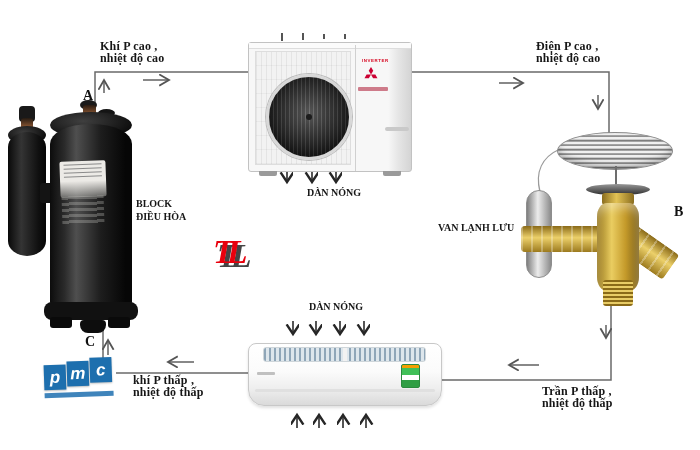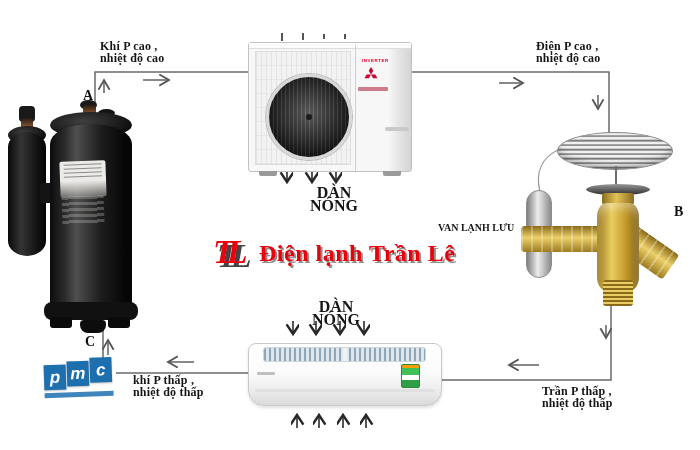--- a/index.html
+++ b/index.html
@@ -3,21 +3,21 @@
 <meta charset="utf-8">
 <style>
   * { margin:0; padding:0; box-sizing:border-box; }
   body { background:#fff; font-family:"Liberation Serif", serif; }
   #canvas { position:relative; width:700px; height:450px; background:#ffffff; overflow:hidden; }
   .abs { position:absolute; }
 
   
   .flow-label { position:absolute; font-weight:bold; font-size:12px; line-height:12px; color:#161616; letter-spacing:.2px; }
   .point-label { position:absolute; font-weight:bold; font-size:14px; color:#111; }
-  .comp-label { position:absolute; font-weight:bold; font-size:16px; line-height:13px; color:#161616; text-align:center; }
+  .comp-label { position:absolute; font-weight:bold; font-size:10px; line-height:13px; color:#161616; text-align:center; }
 
   
   .tl-logo { position:absolute; left:213px; top:233px; width:42px; height:42px; font-style:italic; font-weight:bold; font-size:34px; letter-spacing:-7px; }
   .tl-back { position:absolute; left:4px; top:4px; color:#454545; }
   .tl-front { position:absolute; left:0; top:0; color:#e8000d; }
   .wm-text { position:absolute; left:259px; top:240px; font-weight:bold; font-size:24px; color:#e8000d; letter-spacing:.5px; text-shadow:2px 2px 0 #8f8f8f; }
 
   
   .pmc { position:absolute; left:42px; top:355px; width:78px; height:44px; transform:rotate(-2deg); }
   .pmc-sq { position:absolute; width:22px; height:25px; background:#1d6fae; box-shadow:0 1px 2px rgba(0,0,0,.25); display:flex; align-items:center; justify-content:center; }
@@ -227,29 +227,32 @@
   </div>
   <div class="flow-label" style="left:133px; top:374px;">
     <div>khí P thấp ,</div>
     <div>nhiệt độ thấp</div>
   </div>
   <div class="flow-label" style="left:542px; top:385px;">
     <div>Trần P thấp ,</div>
     <div>nhiệt độ thấp</div>
   </div>
 
+  <div class="comp-label" style="left:136px; top:197px; text-align:left;">
+    <div>BLOCK</div>
+    <div>ĐIỀU HÒA</div>
+  </div>
   <div class="comp-label" style="left:294px; top:186px; width:80px;">DÀN NÓNG</div>
   <div class="comp-label" style="left:296px; top:300px; width:80px;">DÀN NÓNG</div>
   <div class="comp-label" style="left:438px; top:221px; font-size:10px;">VAN LẠNH LƯU</div>
 
   <div class="tl-logo">
     <span class="tl-back">TL</span>
     <span class="tl-front">TL</span>
   </div>
-  <div class="wm-text">Điện lạnh Trần Lê</div>
 
   <div class="pmc">
     <div class="pmc-sq" style="left:2px; top:9px;">
         <span>p</span>
       </div>
     <div class="pmc-sq" style="left:25px; top:6px;">
         <span>m</span>
       </div>
     <div class="pmc-sq" style="left:48px; top:3px;">
         <span>c</span>

